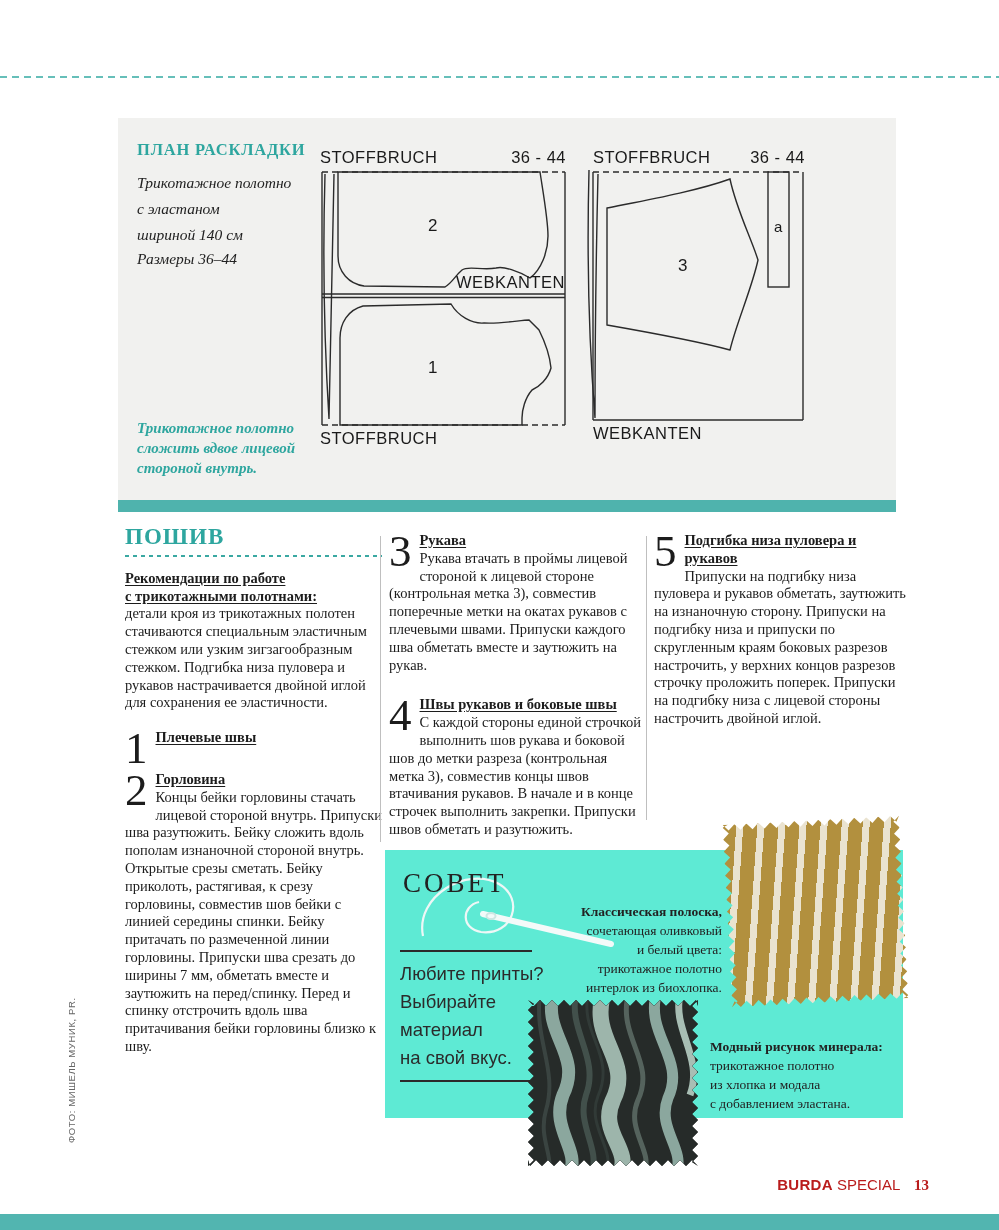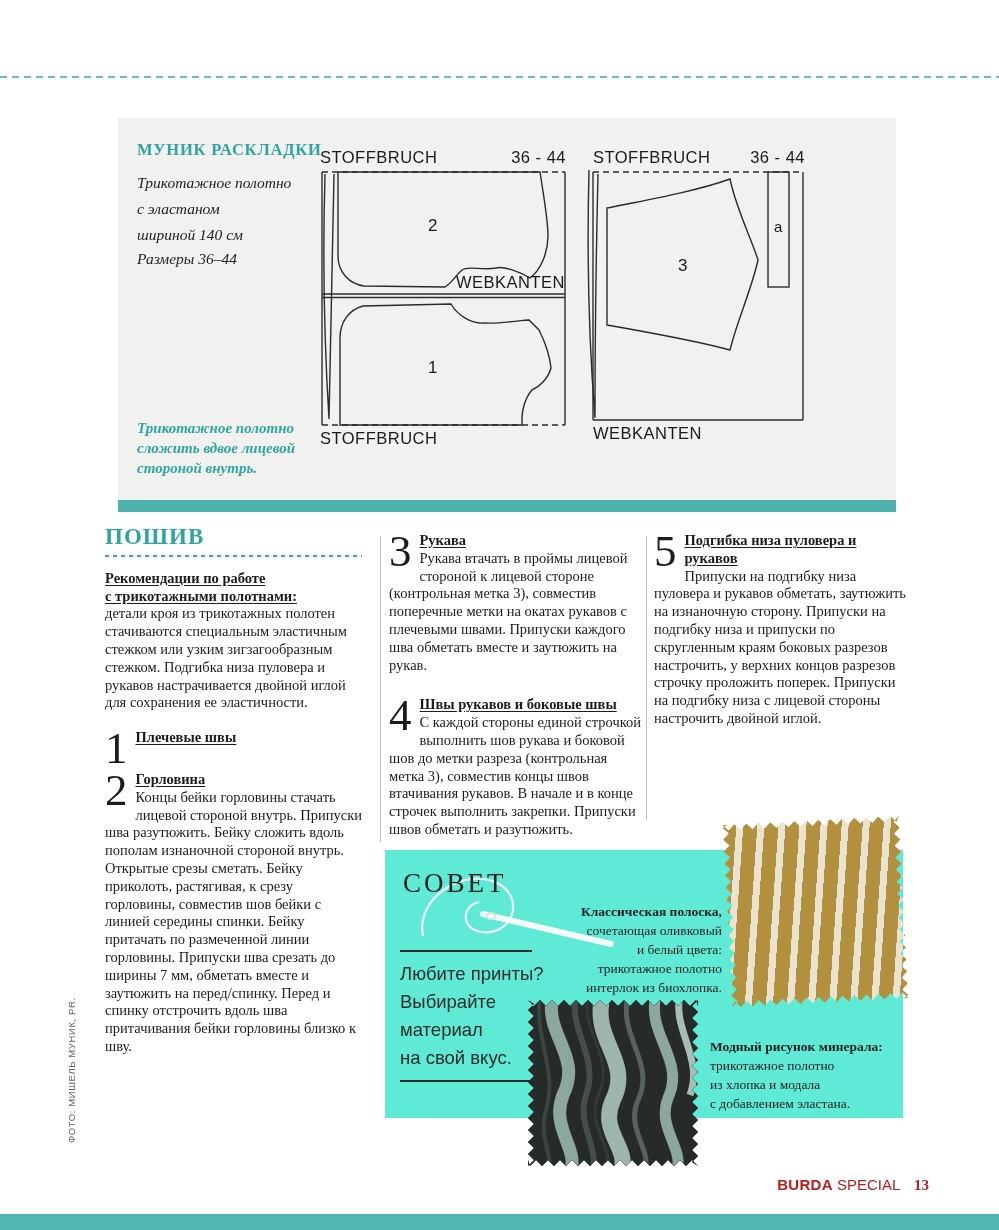--- a/index.html
+++ b/index.html
@@ -72,21 +72,21 @@
 </head>
 <body>
 
 <div class="page">
 
   <div class="stitch"></div>
 
   <div class="credit">ФОТО: МИШЕЛЬ МУНИК, PR.</div>
 
   <div class="panel">
-    <div class="plan-title">МУНИК РАСКЛАДКИ</div>
+    <div class="plan-title">ПЛАН РАСКЛАДКИ</div>
     <div class="plan-sub" style="white-space: pre-line;">Трикотажное полотно
 с эластаном
 шириной 140 см</div>
     <div class="plan-sizes">Размеры 36–44</div>
     <div class="plan-note" style="white-space: pre-line;">Трикотажное полотно
 сложить вдвое лицевой
 стороной внутрь.</div>
 
     <div class="diagram" style="left:200px;top:30px;width:250px;height:310px;">
       <svg class="diag-svg" width="250" height="310" viewBox="0 0 250 310">
@@ -120,21 +120,21 @@
       </svg>
       <div class="dlabel" style="left:8px;top:0;">STOFFBRUCH</div>
       <div class="dlabel" style="right:5px;top:0;">36 - 44</div>
       <div class="dlabel" style="left:8px;top:276px;">WEBKANTEN</div>
       <div class="pnum" style="left:93px;top:108px;">3</div>
       <div class="pnum" style="left:189px;top:70px;font-size:15px;">a</div>
     </div>
   </div>
   <div class="panel-strip"></div>
 
-  <div class="col" style="left:105px;top:528px;width:257px;">
+  <div class="col" style="left:125px;top:528px;width:257px;">
     <h2 class="sew-title">ПОШИВ</h2>
     <div class="teal-rule"></div>
     <div class="intro-head" style="white-space: pre-line;">Рекомендации по работе
 с трикотажными полотнами:</div>
     <div class="intro-text">детали кроя из трикотажных полотен стачиваются специальным эластичным стежком или узким зигзагообразным стежком. Подгибка низа пуловера и рукавов настрачивается двойной иглой для сохранения ее эластичности.</div>
 
     <div class="step">
       <span class="dropcap">1</span>
       <div class="step-head">Плечевые швы</div>
     </div>

